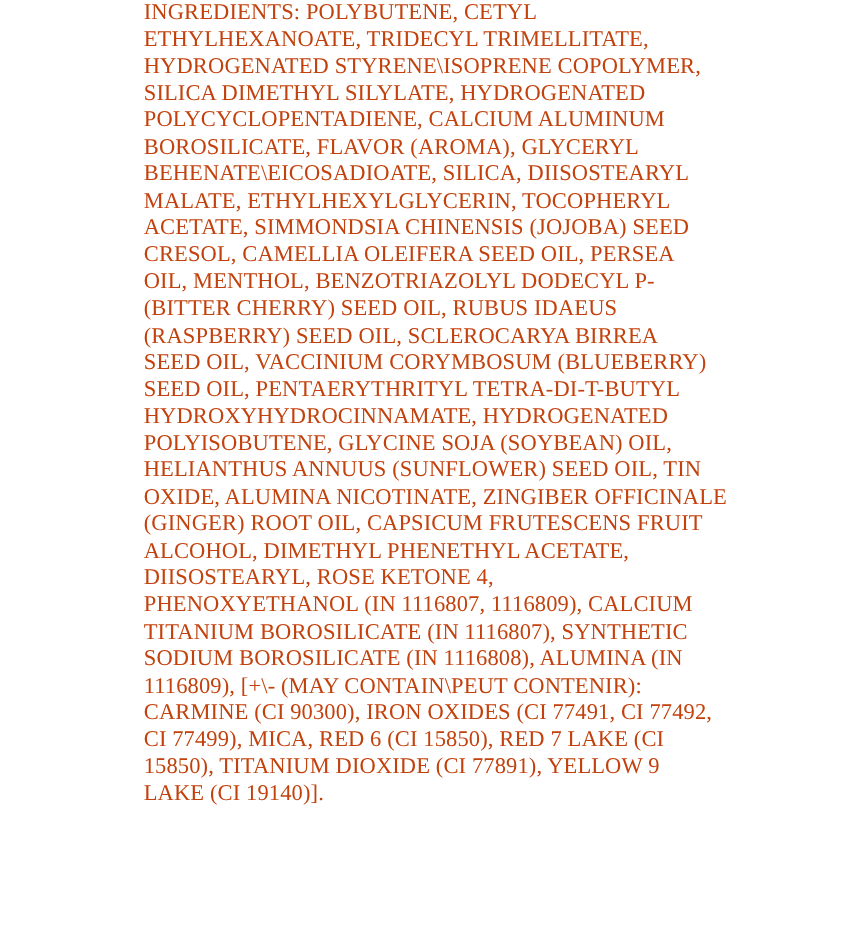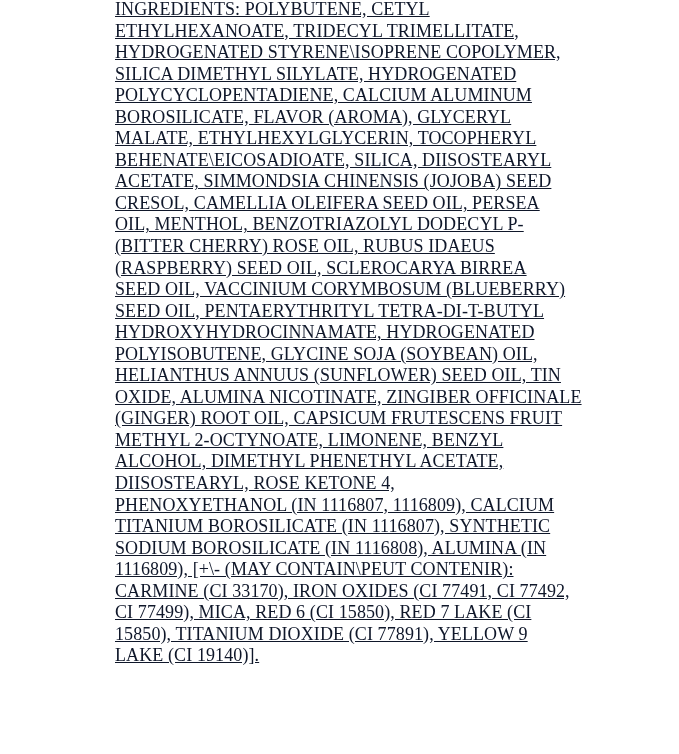--- a/index.html
+++ b/index.html
@@ -27,45 +27,44 @@
     white-space: nowrap;
     text-rendering: optimizeLegibility;
   }
   .text-line {
     height: 21.55px;
   }
 </style>
 </head>
 <body>
 
-<div class="text-block" style="color: #0f172a; text-decoration: underline;">
+<div class="text-block" style="color: #c2410c;">
     <div class="text-line">INGREDIENTS: POLYBUTENE, CETYL</div>
     <div class="text-line">ETHYLHEXANOATE, TRIDECYL TRIMELLITATE,</div>
     <div class="text-line">HYDROGENATED STYRENE\ISOPRENE COPOLYMER,</div>
     <div class="text-line">SILICA DIMETHYL SILYLATE, HYDROGENATED</div>
     <div class="text-line">POLYCYCLOPENTADIENE, CALCIUM ALUMINUM</div>
     <div class="text-line">BOROSILICATE, FLAVOR (AROMA), GLYCERYL</div>
+    <div class="text-line">BEHENATE\EICOSADIOATE, SILICA, DIISOSTEARYL</div>
     <div class="text-line">MALATE, ETHYLHEXYLGLYCERIN, TOCOPHERYL</div>
-    <div class="text-line">BEHENATE\EICOSADIOATE, SILICA, DIISOSTEARYL</div>
     <div class="text-line">ACETATE, SIMMONDSIA CHINENSIS (JOJOBA) SEED</div>
     <div class="text-line">CRESOL, CAMELLIA OLEIFERA SEED OIL, PERSEA</div>
     <div class="text-line">OIL, MENTHOL, BENZOTRIAZOLYL DODECYL P-</div>
-    <div class="text-line">(BITTER CHERRY) ROSE OIL, RUBUS IDAEUS</div>
+    <div class="text-line">(BITTER CHERRY) SEED OIL, RUBUS IDAEUS</div>
     <div class="text-line">(RASPBERRY) SEED OIL, SCLEROCARYA BIRREA</div>
     <div class="text-line">SEED OIL, VACCINIUM CORYMBOSUM (BLUEBERRY)</div>
     <div class="text-line">SEED OIL, PENTAERYTHRITYL TETRA-DI-T-BUTYL</div>
     <div class="text-line">HYDROXYHYDROCINNAMATE, HYDROGENATED</div>
     <div class="text-line">POLYISOBUTENE, GLYCINE SOJA (SOYBEAN) OIL,</div>
     <div class="text-line">HELIANTHUS ANNUUS (SUNFLOWER) SEED OIL, TIN</div>
     <div class="text-line">OXIDE, ALUMINA NICOTINATE, ZINGIBER OFFICINALE</div>
     <div class="text-line">(GINGER) ROOT OIL, CAPSICUM FRUTESCENS FRUIT</div>
-    <div class="text-line">METHYL 2-OCTYNOATE, LIMONENE, BENZYL</div>
     <div class="text-line">ALCOHOL, DIMETHYL PHENETHYL ACETATE,</div>
     <div class="text-line">DIISOSTEARYL, ROSE KETONE 4,</div>
     <div class="text-line">PHENOXYETHANOL (IN 1116807, 1116809), CALCIUM</div>
     <div class="text-line">TITANIUM BOROSILICATE (IN 1116807), SYNTHETIC</div>
     <div class="text-line">SODIUM BOROSILICATE (IN 1116808), ALUMINA (IN</div>
     <div class="text-line">1116809), [+\- (MAY CONTAIN\PEUT CONTENIR):</div>
-    <div class="text-line">CARMINE (CI 33170), IRON OXIDES (CI 77491, CI 77492,</div>
+    <div class="text-line">CARMINE (CI 90300), IRON OXIDES (CI 77491, CI 77492,</div>
     <div class="text-line">CI 77499), MICA, RED 6 (CI 15850), RED 7 LAKE (CI</div>
     <div class="text-line">15850), TITANIUM DIOXIDE (CI 77891), YELLOW 9</div>
     <div class="text-line">LAKE (CI 19140)].</div>
   </div>
 
 </body></html>

